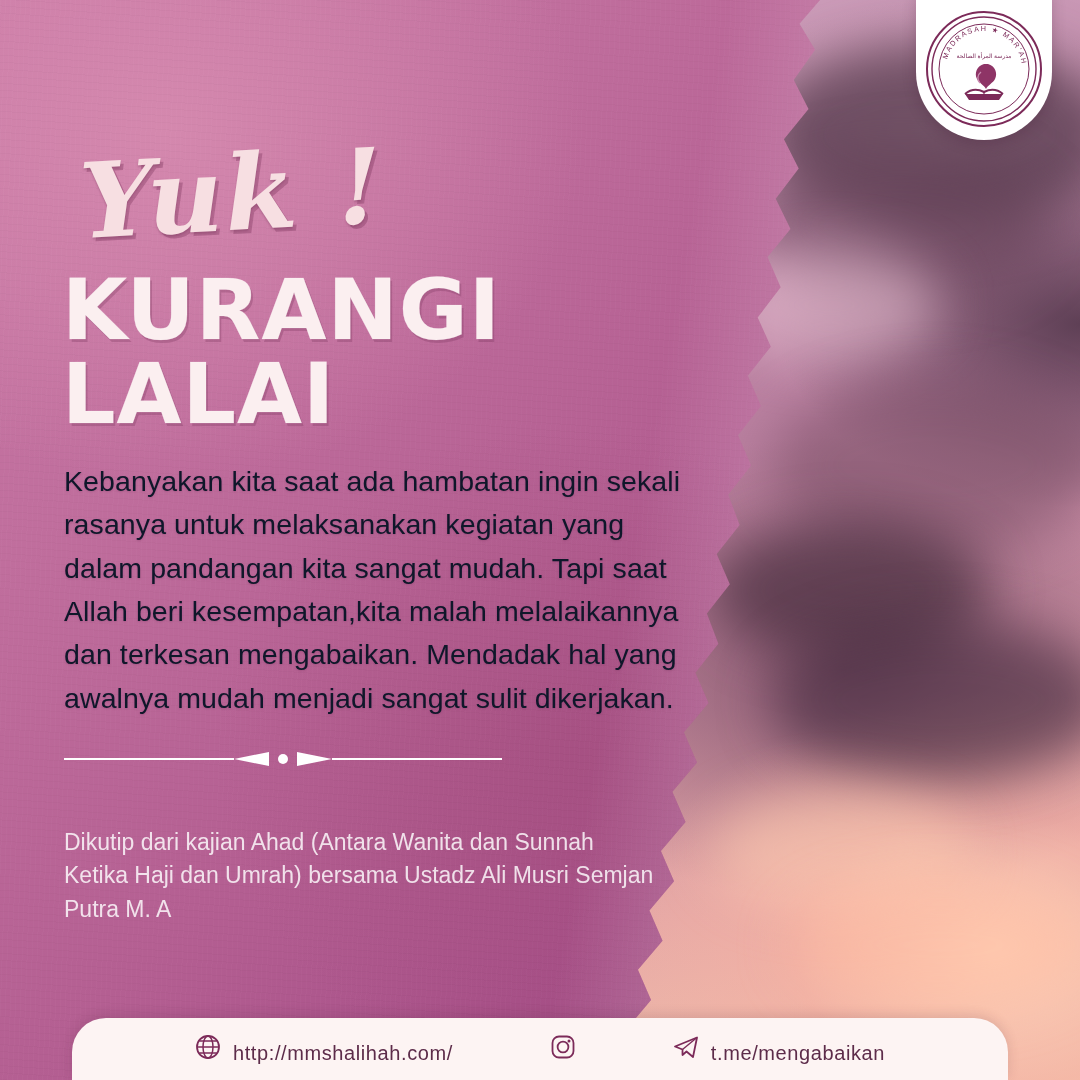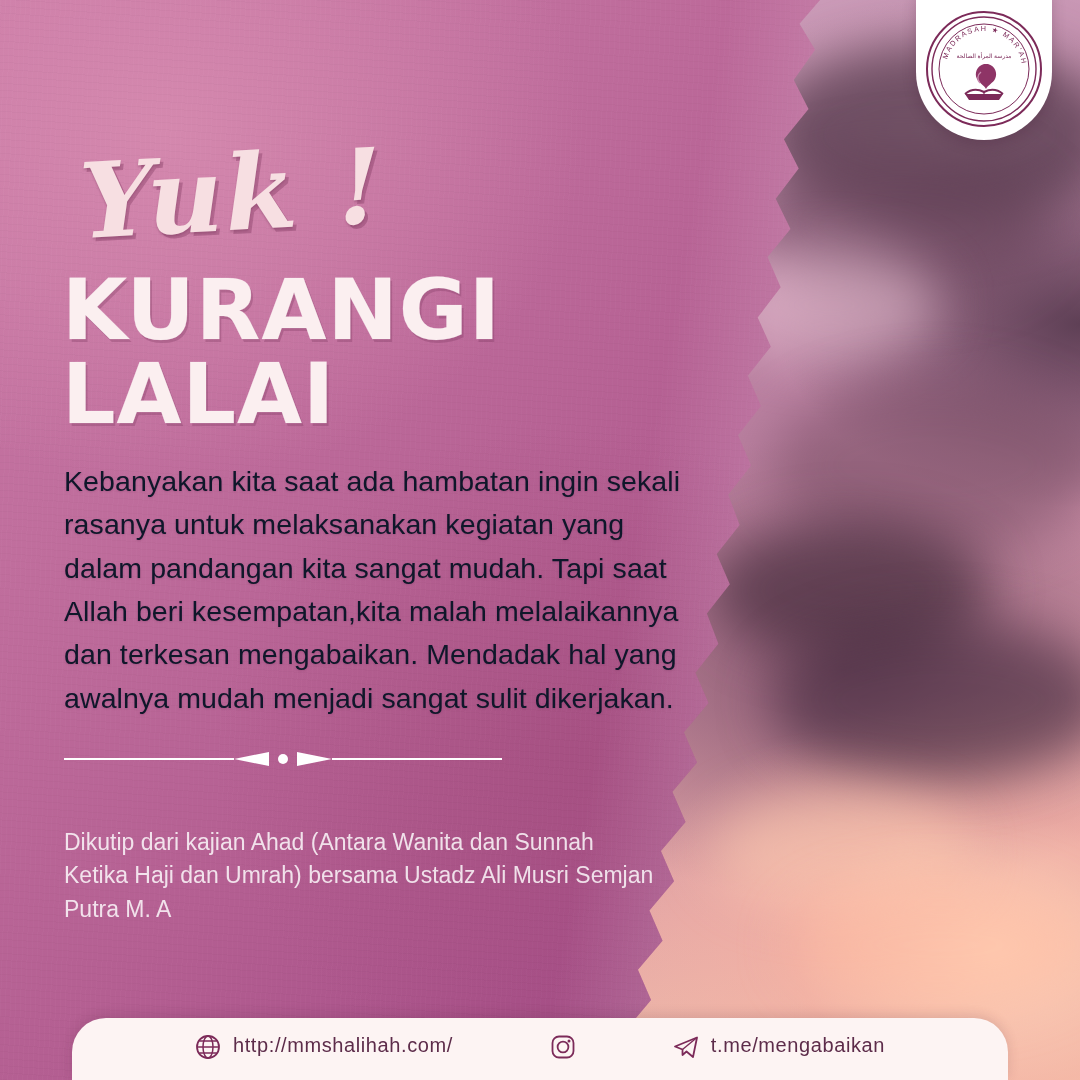--- a/index.html
+++ b/index.html
@@ -195,21 +195,21 @@
     background: #fdf4f3;
     border-radius: 34px 34px 0 0;
     display: flex;
     align-items: center;
     justify-content: space-evenly;
     padding: 0 26px;
     box-shadow: 0 -3px 12px rgba(70, 25, 52, 0.14);
   }
   .footer-item {
     display: flex;
-    align-items: flex-start;
+    align-items: flex-end;
     gap: 12px;
     color: #5d2c4a;
     font-size: 20px;
     letter-spacing: 0.6px;
     white-space: nowrap;
   }
   .footer-item .fi-icon {
     flex: 0 0 auto;
     display: block;
   }

